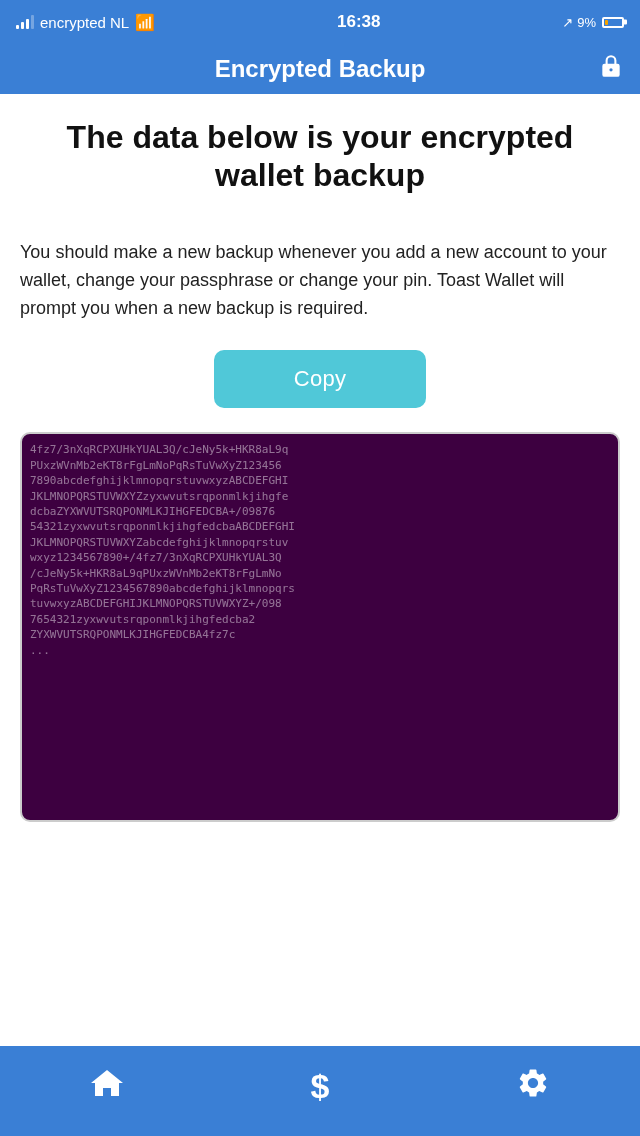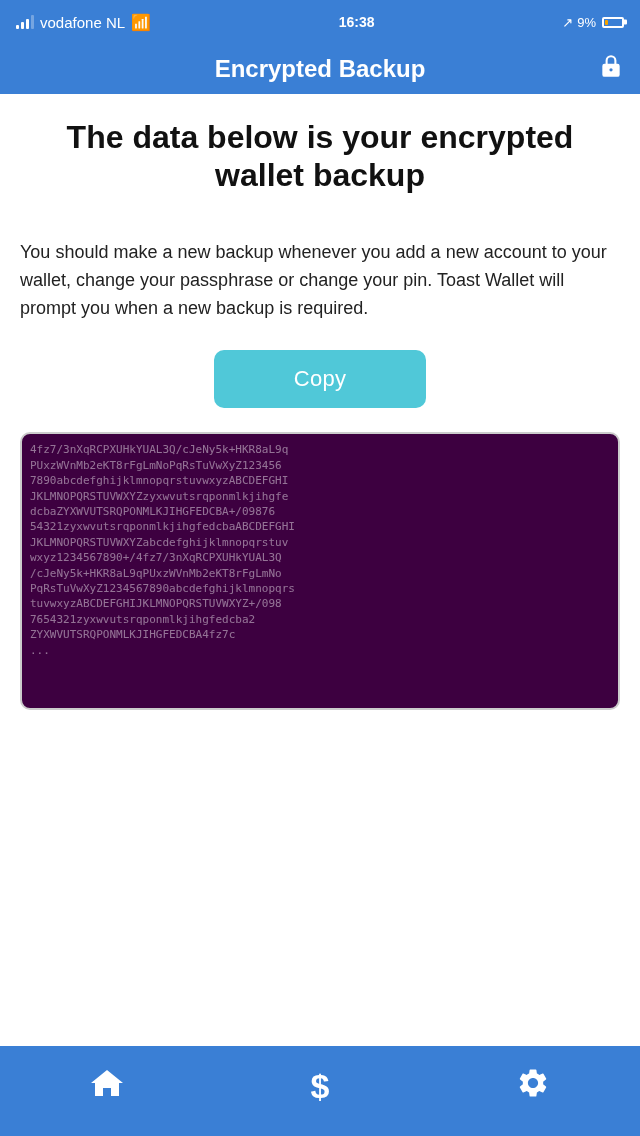--- a/index.html
+++ b/index.html
@@ -44,21 +44,21 @@
       background: #fff;
       width: 3px;
       border-radius: 1px;
     }
 
     .wifi-icon {
       font-size: 16px;
     }
 
     .status-center {
-      font-size: 14px;
+      font-size: 17px;
       font-weight: 600;
     }
 
     .status-right {
       display: flex;
       align-items: center;
       gap: 4px;
       font-size: 13px;
     }
 
@@ -162,21 +162,21 @@
       font-size: 22px;
       font-weight: 700;
       color: #111;
       margin-bottom: 12px;
     }
 
     .backup-box {
       border: 2px solid #ccc;
       border-radius: 10px;
       overflow: hidden;
-      height: 278px;
+      height: 390px;
       position: relative;
       background: #3d0040;
     }
 
     .backup-text-overlay {
       position: absolute;
       top: 0;
       left: 0;
       right: 0;
       padding: 8px 8px;
@@ -223,21 +223,21 @@
 <body>
 
 <div class="status-bar">
   <div class="status-left">
     <div class="signal-bars">
       <div class="signal-bar" style="height:4px;"></div>
       <div class="signal-bar" style="height:7px;"></div>
       <div class="signal-bar" style="height:10px;"></div>
       <div class="signal-bar" style="height:14px; opacity:0.3;"></div>
     </div>
-    <span>vodafone NL</span>
+    <span>encrypted NL</span>
     <span class="wifi-icon">📶</span>
   </div>
   <div class="status-center">16:38</div>
   <div class="status-right">
     <span>↗</span>
     <span>9%</span>
     <div class="battery-icon">
       <div class="battery-fill"></div>
     </div>
   </div>

